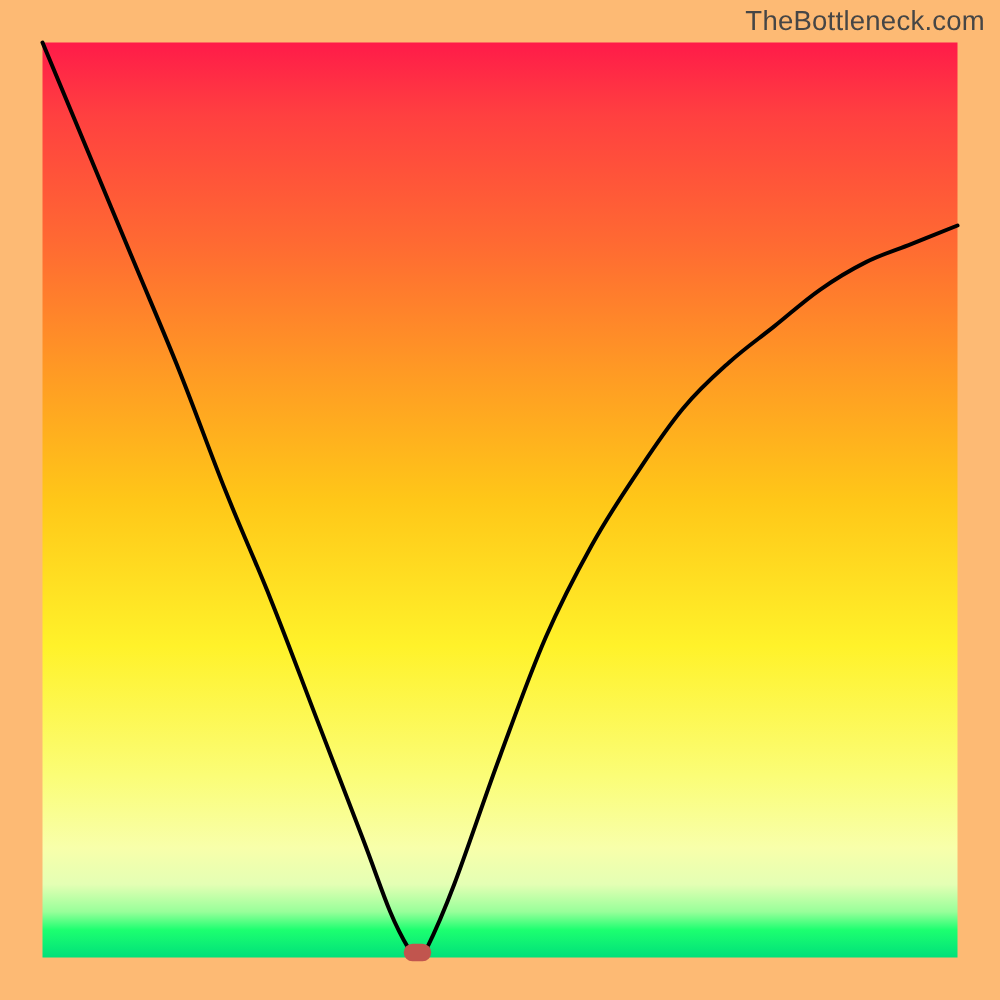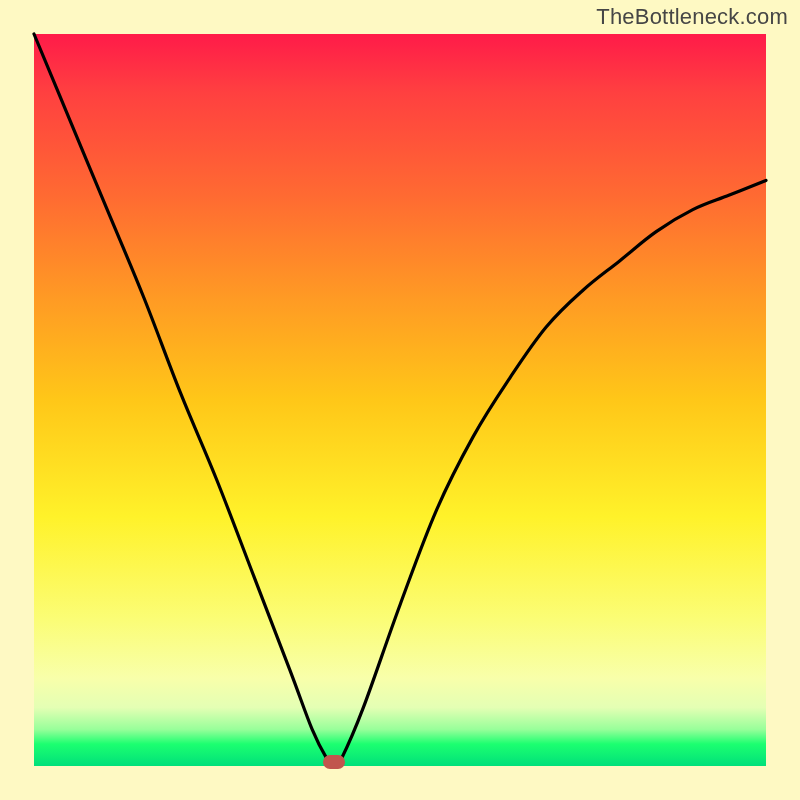--- a/index.html
+++ b/index.html
@@ -8,21 +8,21 @@
     width: 800px;
     height: 800px;
     overflow: hidden;
     background: #000;
     font-family: Arial, Helvetica, sans-serif;
   }
   .frame {
     position: relative;
     width: 800px;
     height: 800px;
-    background: #fef9c3;
+    background: #fdba74;
   }
   .watermark {
     position: absolute;
     top: 4px;
     right: 12px;
     color: #464646;
     font-size: 22px;
     font-weight: 500;
     letter-spacing: 0.2px;
     z-index: 20;

